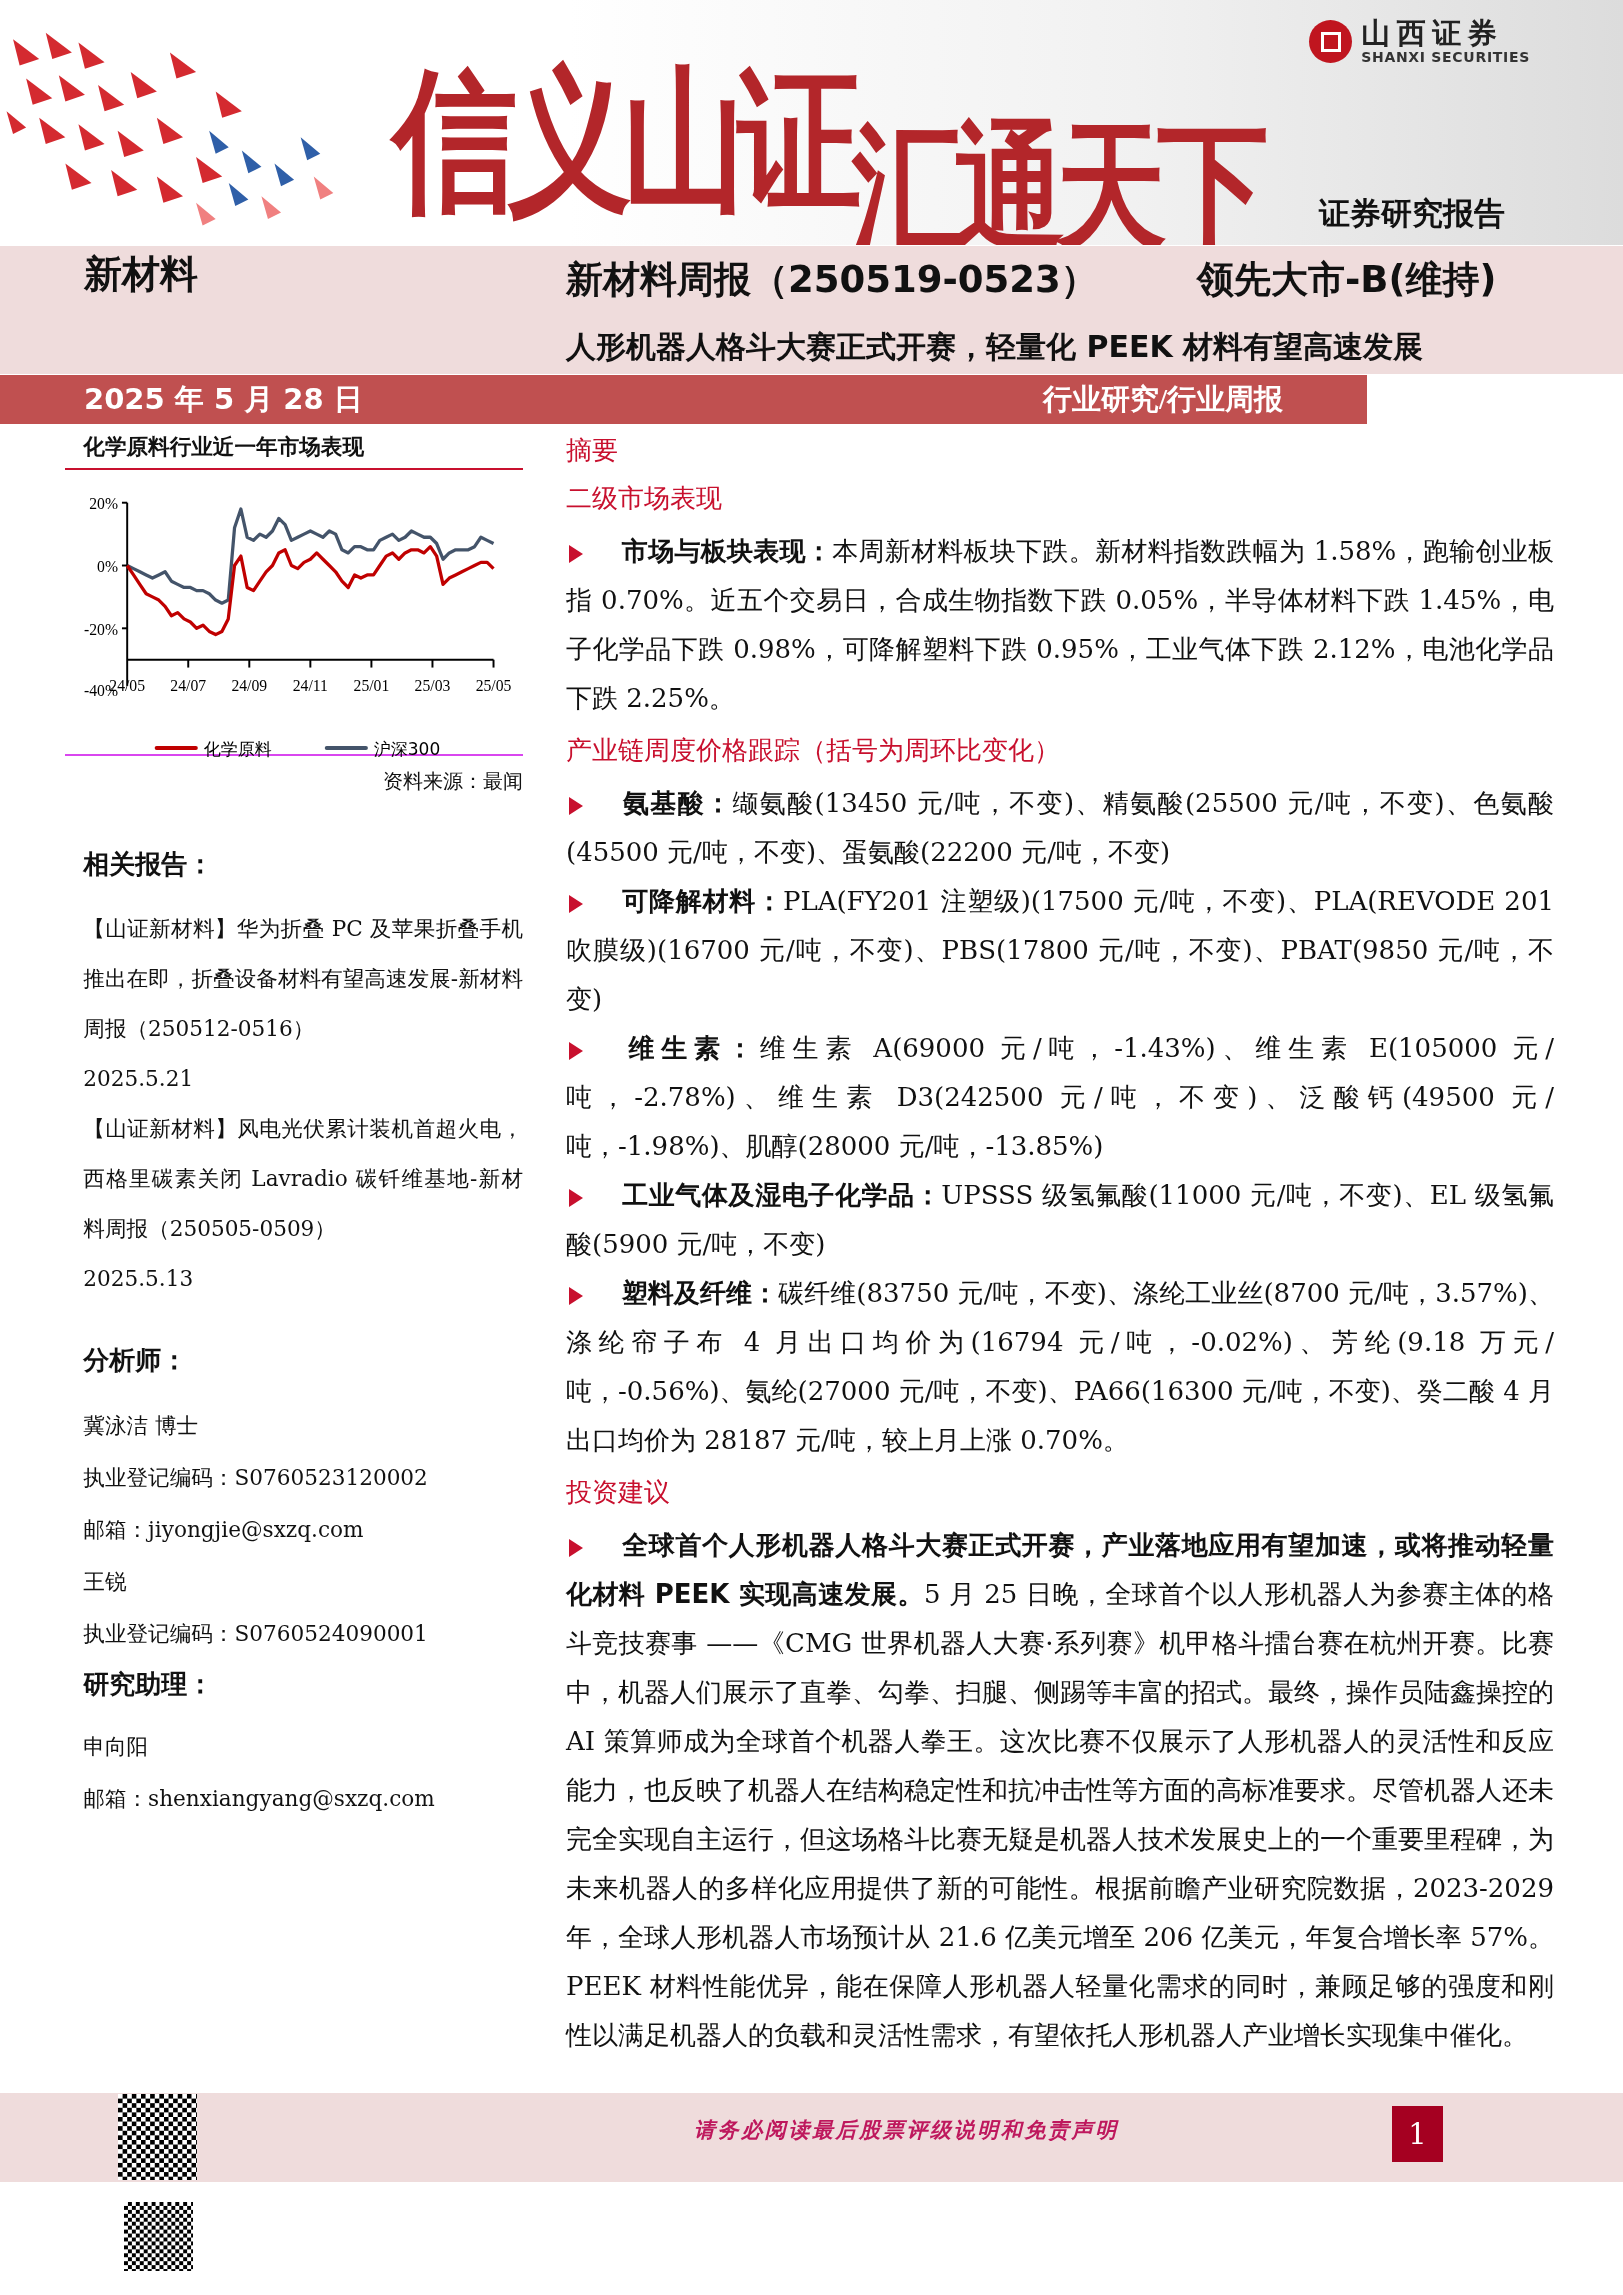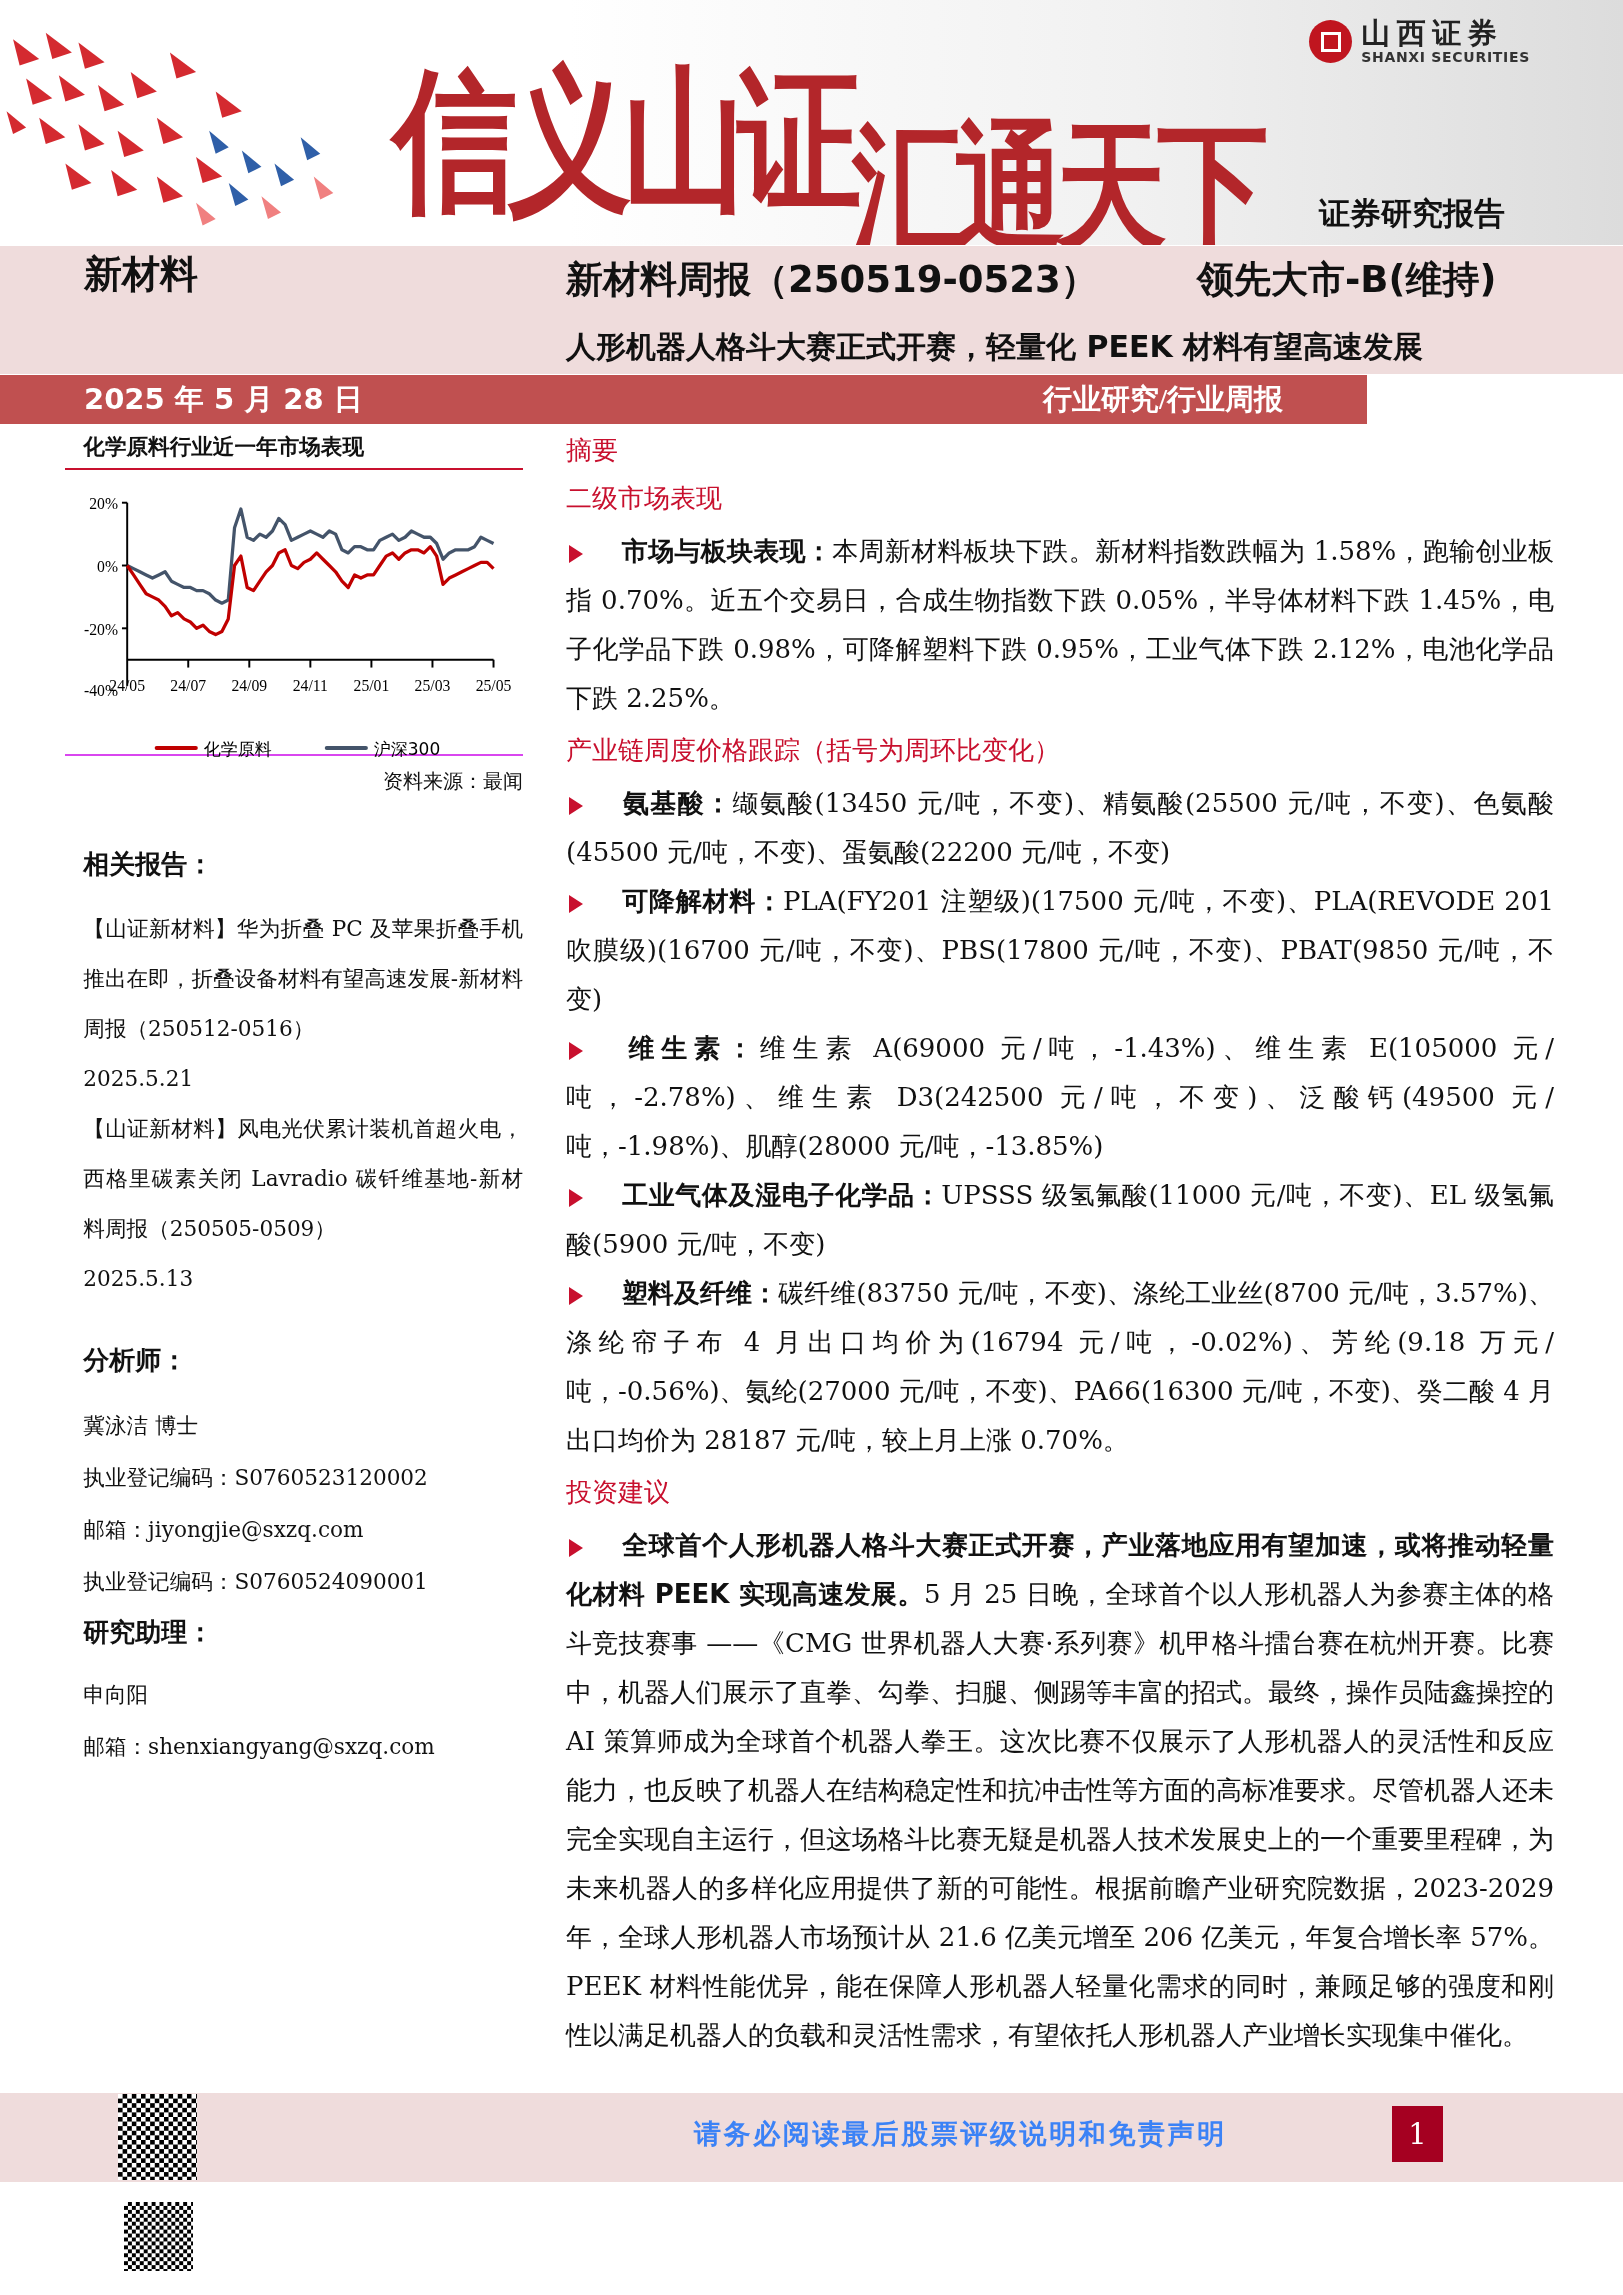--- a/index.html
+++ b/index.html
@@ -34,21 +34,21 @@
   .main{position:absolute;left:566px;top:427px;width:988px;}
   .h-red{font-family:"DejaVu Sans",sans-serif;color:#c8102e;font-size:26px;margin:3.9px 0 9.2px 0;line-height:39px;}
   .p{font-size:26px;line-height:49px;text-align:justify;margin:0 0 0 0;position:relative;padding-left:0;}
   .p .arrow{display:inline-block;width:0;height:0;border-top:9.2px solid transparent;border-bottom:9.2px solid transparent;border-left:14.4px solid #c8102e;margin:0 39px 0 2.6px;vertical-align:-2.6px;}
   .p b{font-family:"DejaVu Sans",sans-serif;}
   .footer-band{position:absolute;left:0;top:2093px;width:1623px;height:89px;background:#efdcdc;}
   .qr{position:absolute;background:
      repeating-linear-gradient(90deg,#000 0 3.9px,#fff 3.9px 7.9px),#fff;}
   .qr1{left:118px;top:2094px;width:79px;height:86px;background:repeating-conic-gradient(#000 0 25%,#fff 0 50%) 0 0/9.2px 9.2px;}
   .qr2{left:124px;top:2202px;width:69px;height:69px;background:repeating-conic-gradient(#000 0 25%,#fff 0 50%) 0 0/7.9px 7.9px;}
-  .disclaimer{position:absolute;left:694px;top:2116px;font-family:"DejaVu Serif",serif;font-size:27px;font-weight:bold;color:#3b82f6;letter-spacing:2.6px;}
+  .disclaimer{position:absolute;left:694px;top:2116px;font-family:"DejaVu Serif",serif;font-size:21px;font-weight:bold;color:#be185d;letter-spacing:2.6px;font-style:italic;}
   .page-num{position:absolute;left:1392px;top:2106px;width:51px;height:56px;background:#a50021;color:#fff;font-size:29px;text-align:center;line-height:56px;}
 </style>
 </head>
 <body>
 
 <div class="banner">
   <svg class="flock" viewBox="0 0 560 330">
     <g fill="#d42a30">
       <polygon points="20,40 60,70 30,80"></polygon>
         <polygon points="70,30 110,60 80,70"></polygon>
@@ -151,20 +151,21 @@
       <span class="d">2025.5.13</span>
     </div>
   </div>
 
   <div class="side-sec" style="margin-top:39px">
     <div class="side-h">分析师：</div>
     <div class="ana">
       <div>冀泳洁  博士</div>
       <div>执业登记编码：S0760523120002</div>
       <div>邮箱：jiyongjie@sxzq.com</div>
+      <div>王锐</div>
       <div>执业登记编码：S0760524090001</div>
     </div>
     <div class="side-h" style="margin:6.5px 0 19.6px 0">研究助理：</div>
     <div class="ana">
       <div>申向阳</div>
       <div>邮箱：shenxiangyang@sxzq.com</div>
     </div>
   </div>
 </div>
 

